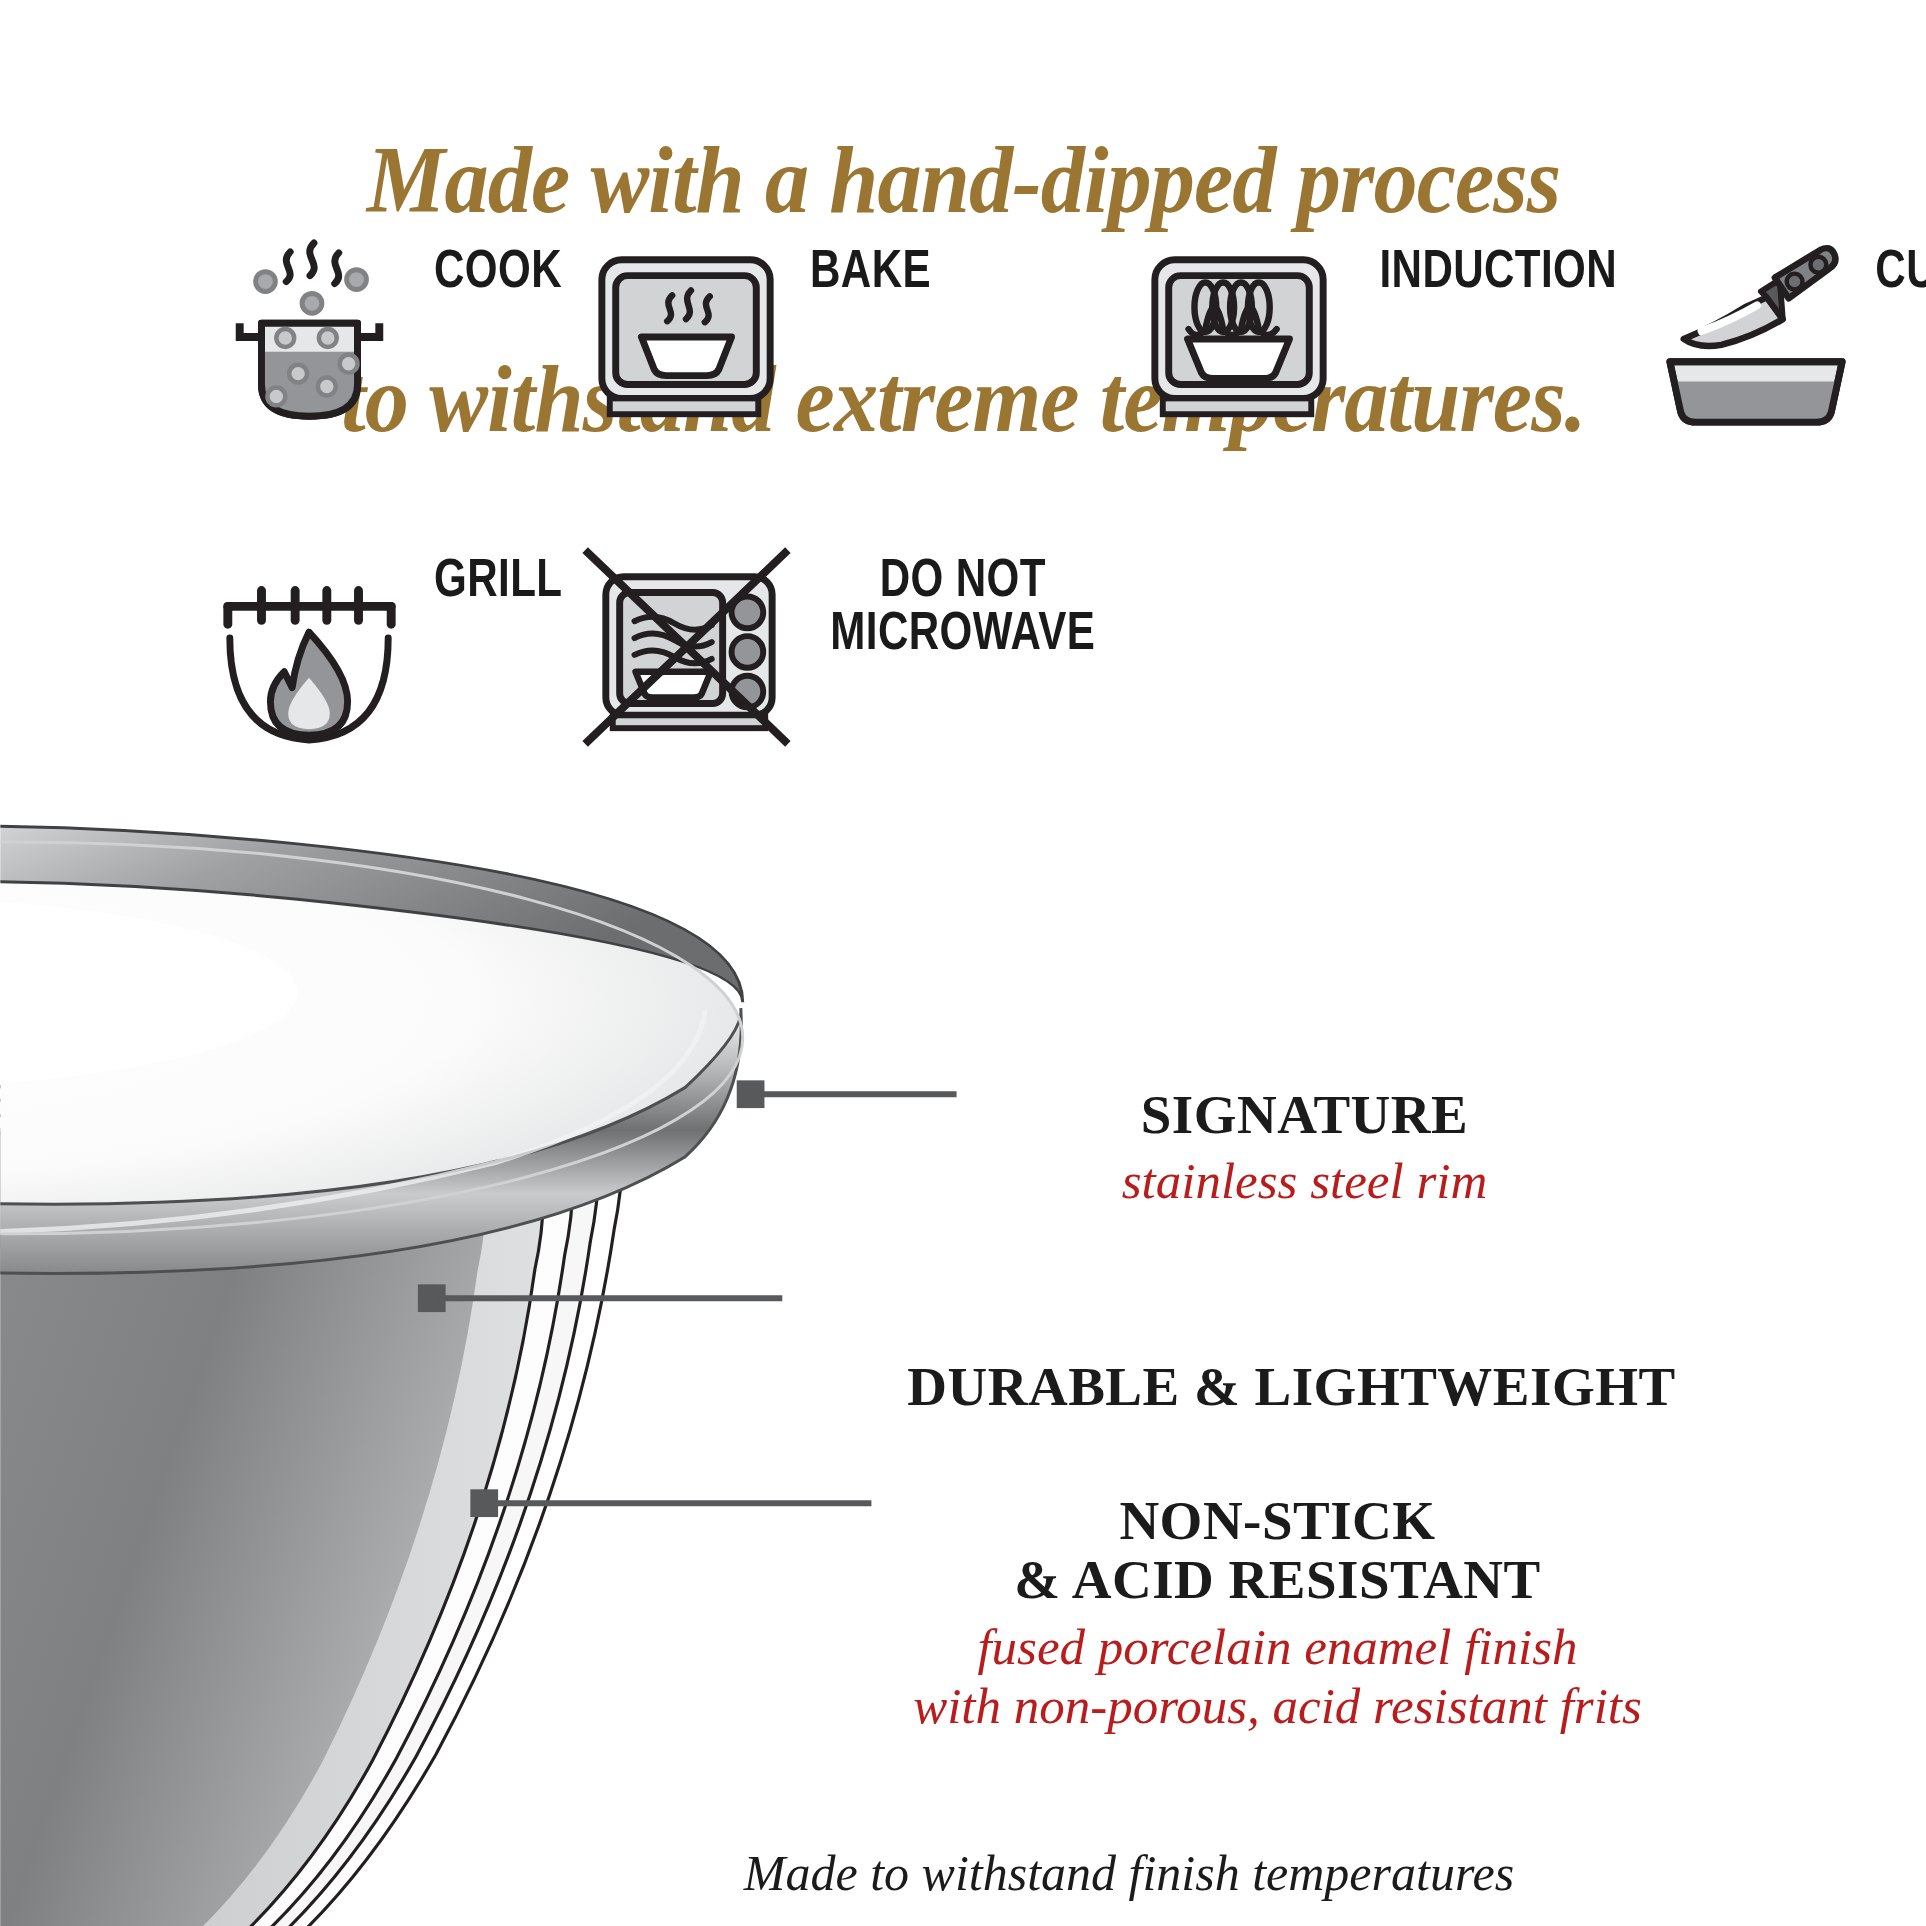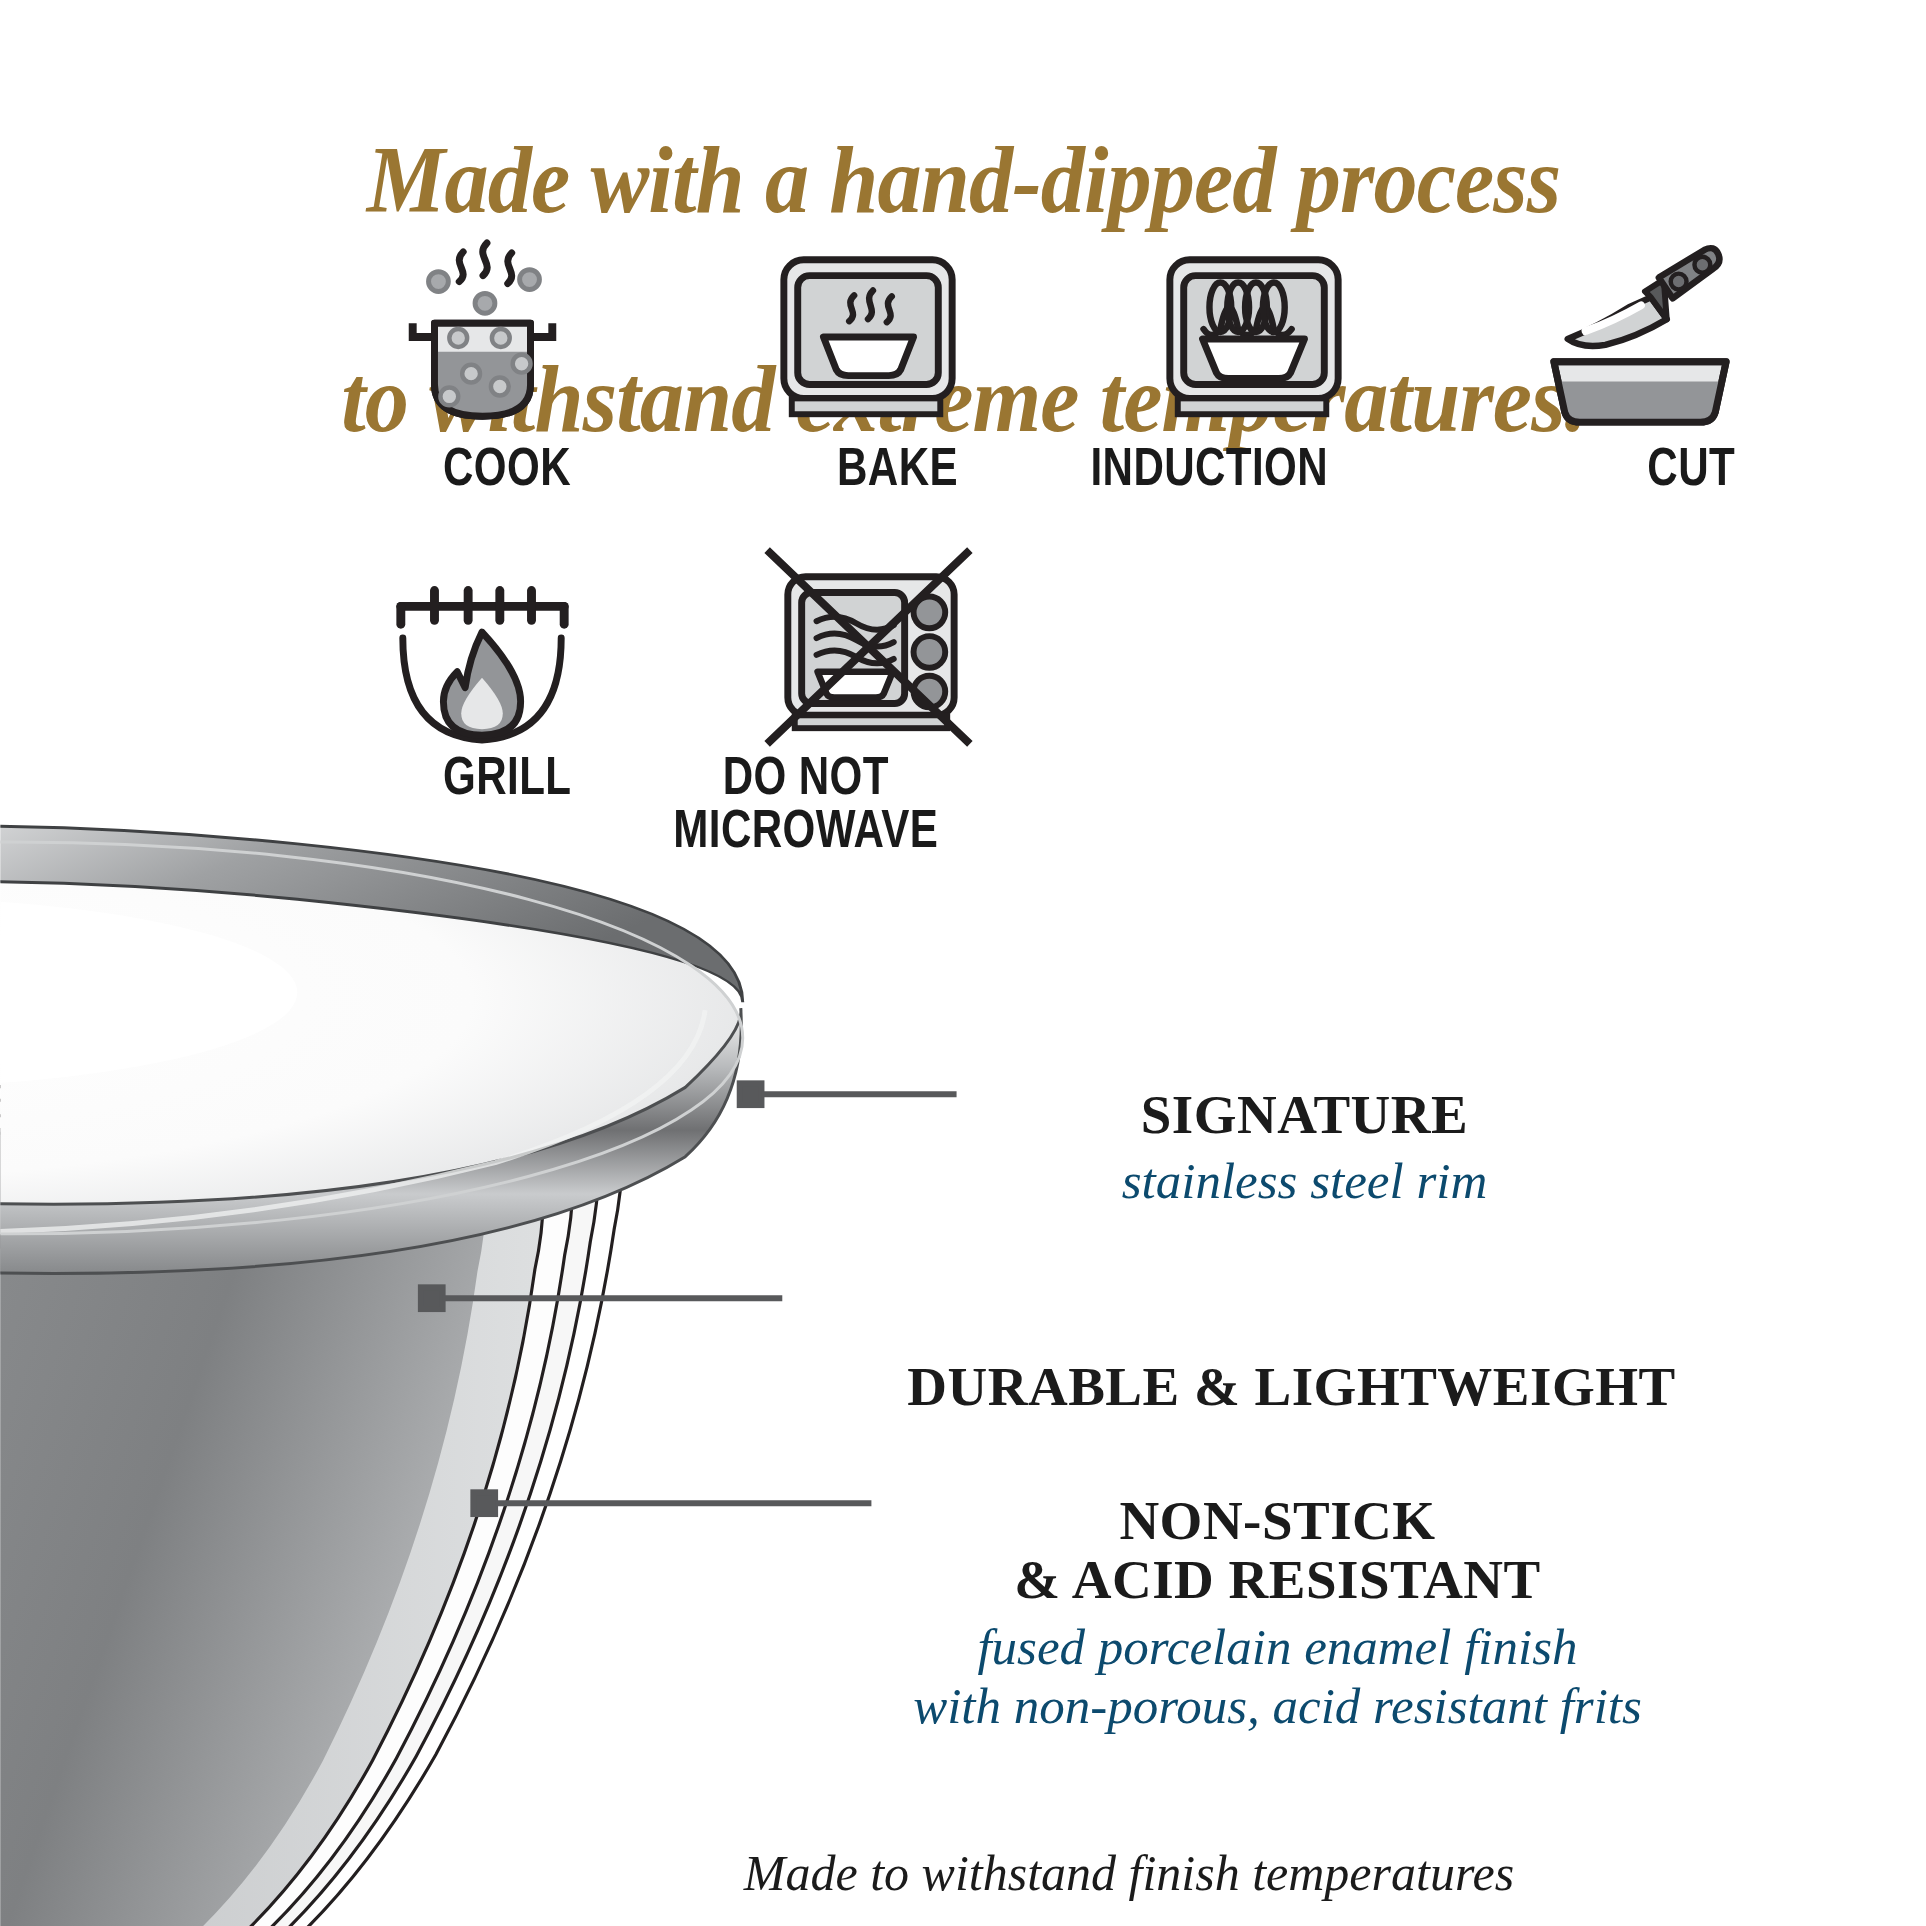--- a/index.html
+++ b/index.html
@@ -44,22 +44,22 @@
     left: 203px;
     width: 1544px;
     display: grid;
     grid-template-columns: repeat(4, 1fr);
     grid-auto-rows: 297px;
     row-gap: 12px;
   }
   .icon-cell {
     position: relative;
     display: flex;
-    flex-direction: column;
-    align-items: flex-end;
+    flex-direction: row;
+    align-items: flex-start;
     justify-content: flex-start;
   }
   .icon-art {
     width: 213px;
     height: 198px;
     display: flex;
     align-items: center;
     justify-content: center;
   }
   .icon-art svg { display: block; overflow: visible; }
@@ -100,21 +100,21 @@
     letter-spacing: 0.5px;
     color: #1b1b1b;
     white-space: pre-line;
     margin-top: 36px;
   }
   .callout .c-sub {
     font-family: "Liberation Serif", "DejaVu Serif", serif;
     font-style: italic;
     font-size: 51px;
     line-height: 1.16;
-    color: #0c4a6e;
+    color: #b91c1c;
     margin-top: 8px;
     white-space: pre-line;
   }
 
   #callout-signature { left: 958px; top: 1049px; width: 693px; }
   #callout-durable   { left: 752px; top: 1321px; width: 1079px; }
   #callout-nonstick  { left: 733px; top: 1455px; width: 1089px; text-align: center; }
 
   .footnote {
     position: absolute;

